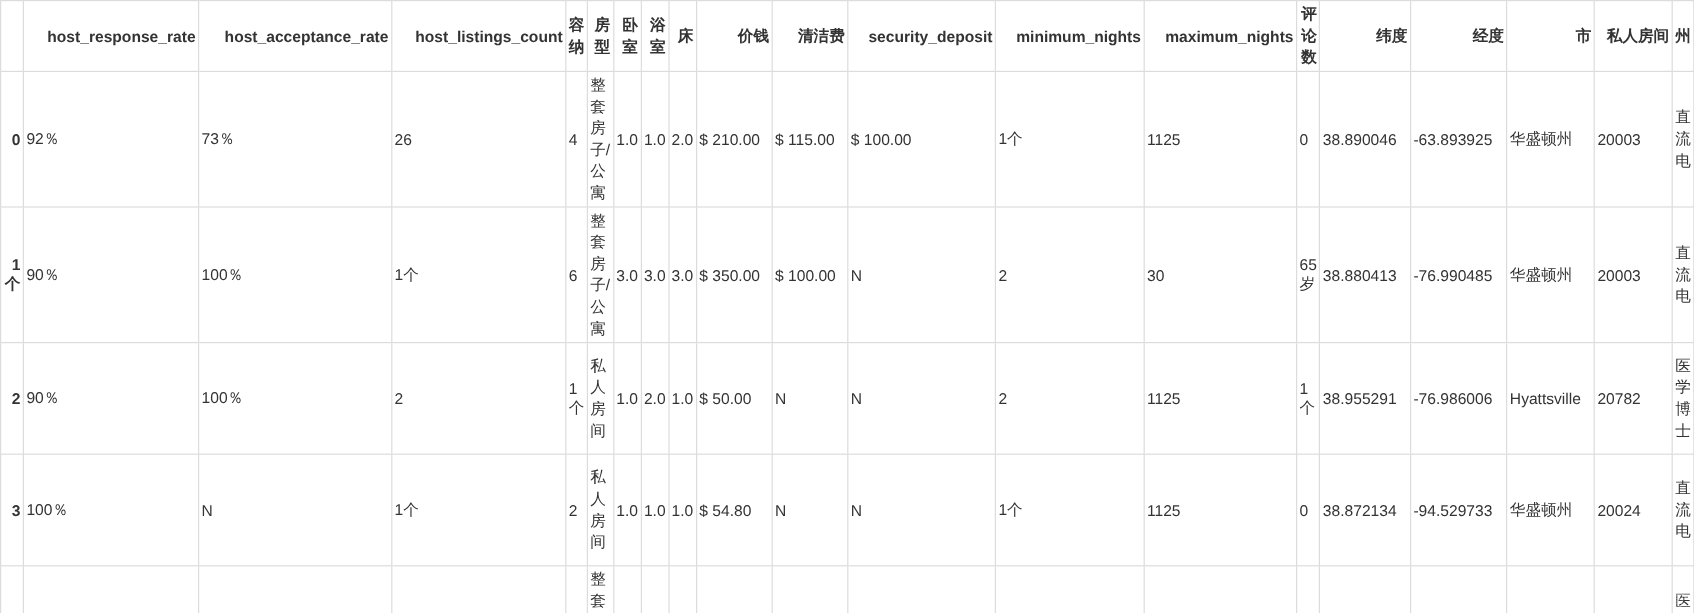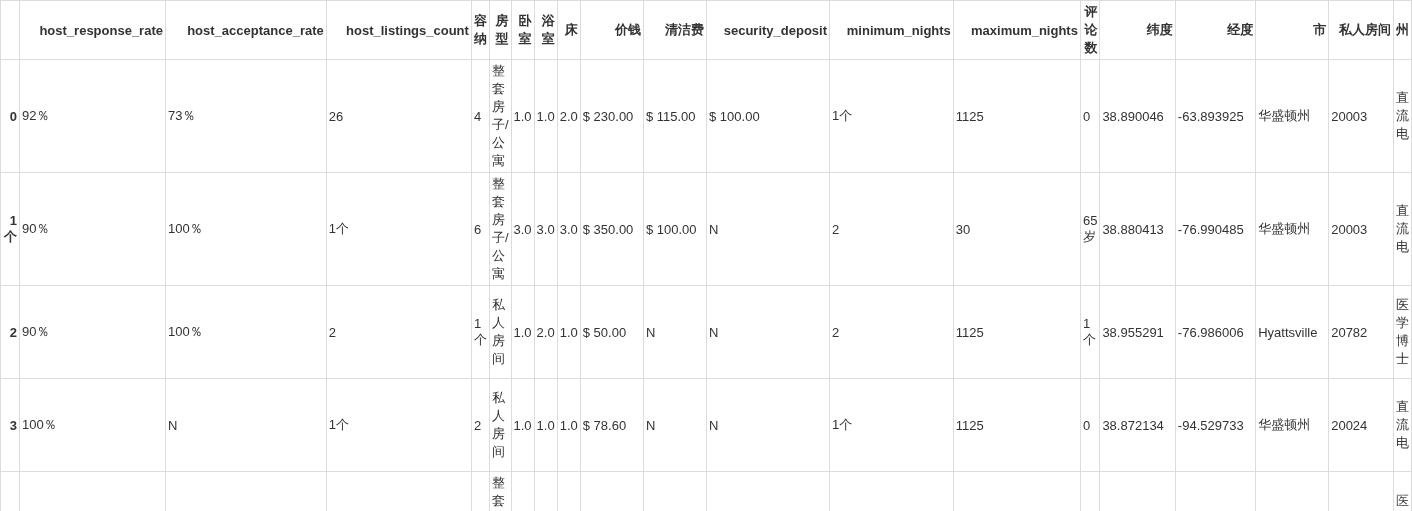--- a/index.html
+++ b/index.html
@@ -44,21 +44,21 @@
       <tr>
         <th class="idx">0</th>
         <td>92％</td>
         <td>73％</td>
         <td>26</td>
         <td>4</td>
         <td>整套房子/公寓</td>
         <td>1.0</td>
         <td>1.0</td>
         <td>2.0</td>
-        <td>$ 230.00</td>
+        <td>$ 210.00</td>
         <td>$ 115.00</td>
         <td>$ 100.00</td>
         <td>1个</td>
         <td>1125</td>
         <td>0</td>
         <td>38.890046</td>
         <td>-63.893925</td>
         <td>华盛顿州</td>
         <td>20003</td>
         <td>直流电</td>
@@ -110,21 +110,21 @@
       <tr>
         <th class="idx">3</th>
         <td>100％</td>
         <td>N</td>
         <td>1个</td>
         <td>2</td>
         <td>私人房间</td>
         <td>1.0</td>
         <td>1.0</td>
         <td>1.0</td>
-        <td>$ 78.60</td>
+        <td>$ 54.80</td>
         <td>N</td>
         <td>N</td>
         <td>1个</td>
         <td>1125</td>
         <td>0</td>
         <td>38.872134</td>
         <td>-94.529733</td>
         <td>华盛顿州</td>
         <td>20024</td>
         <td>直流电</td>

